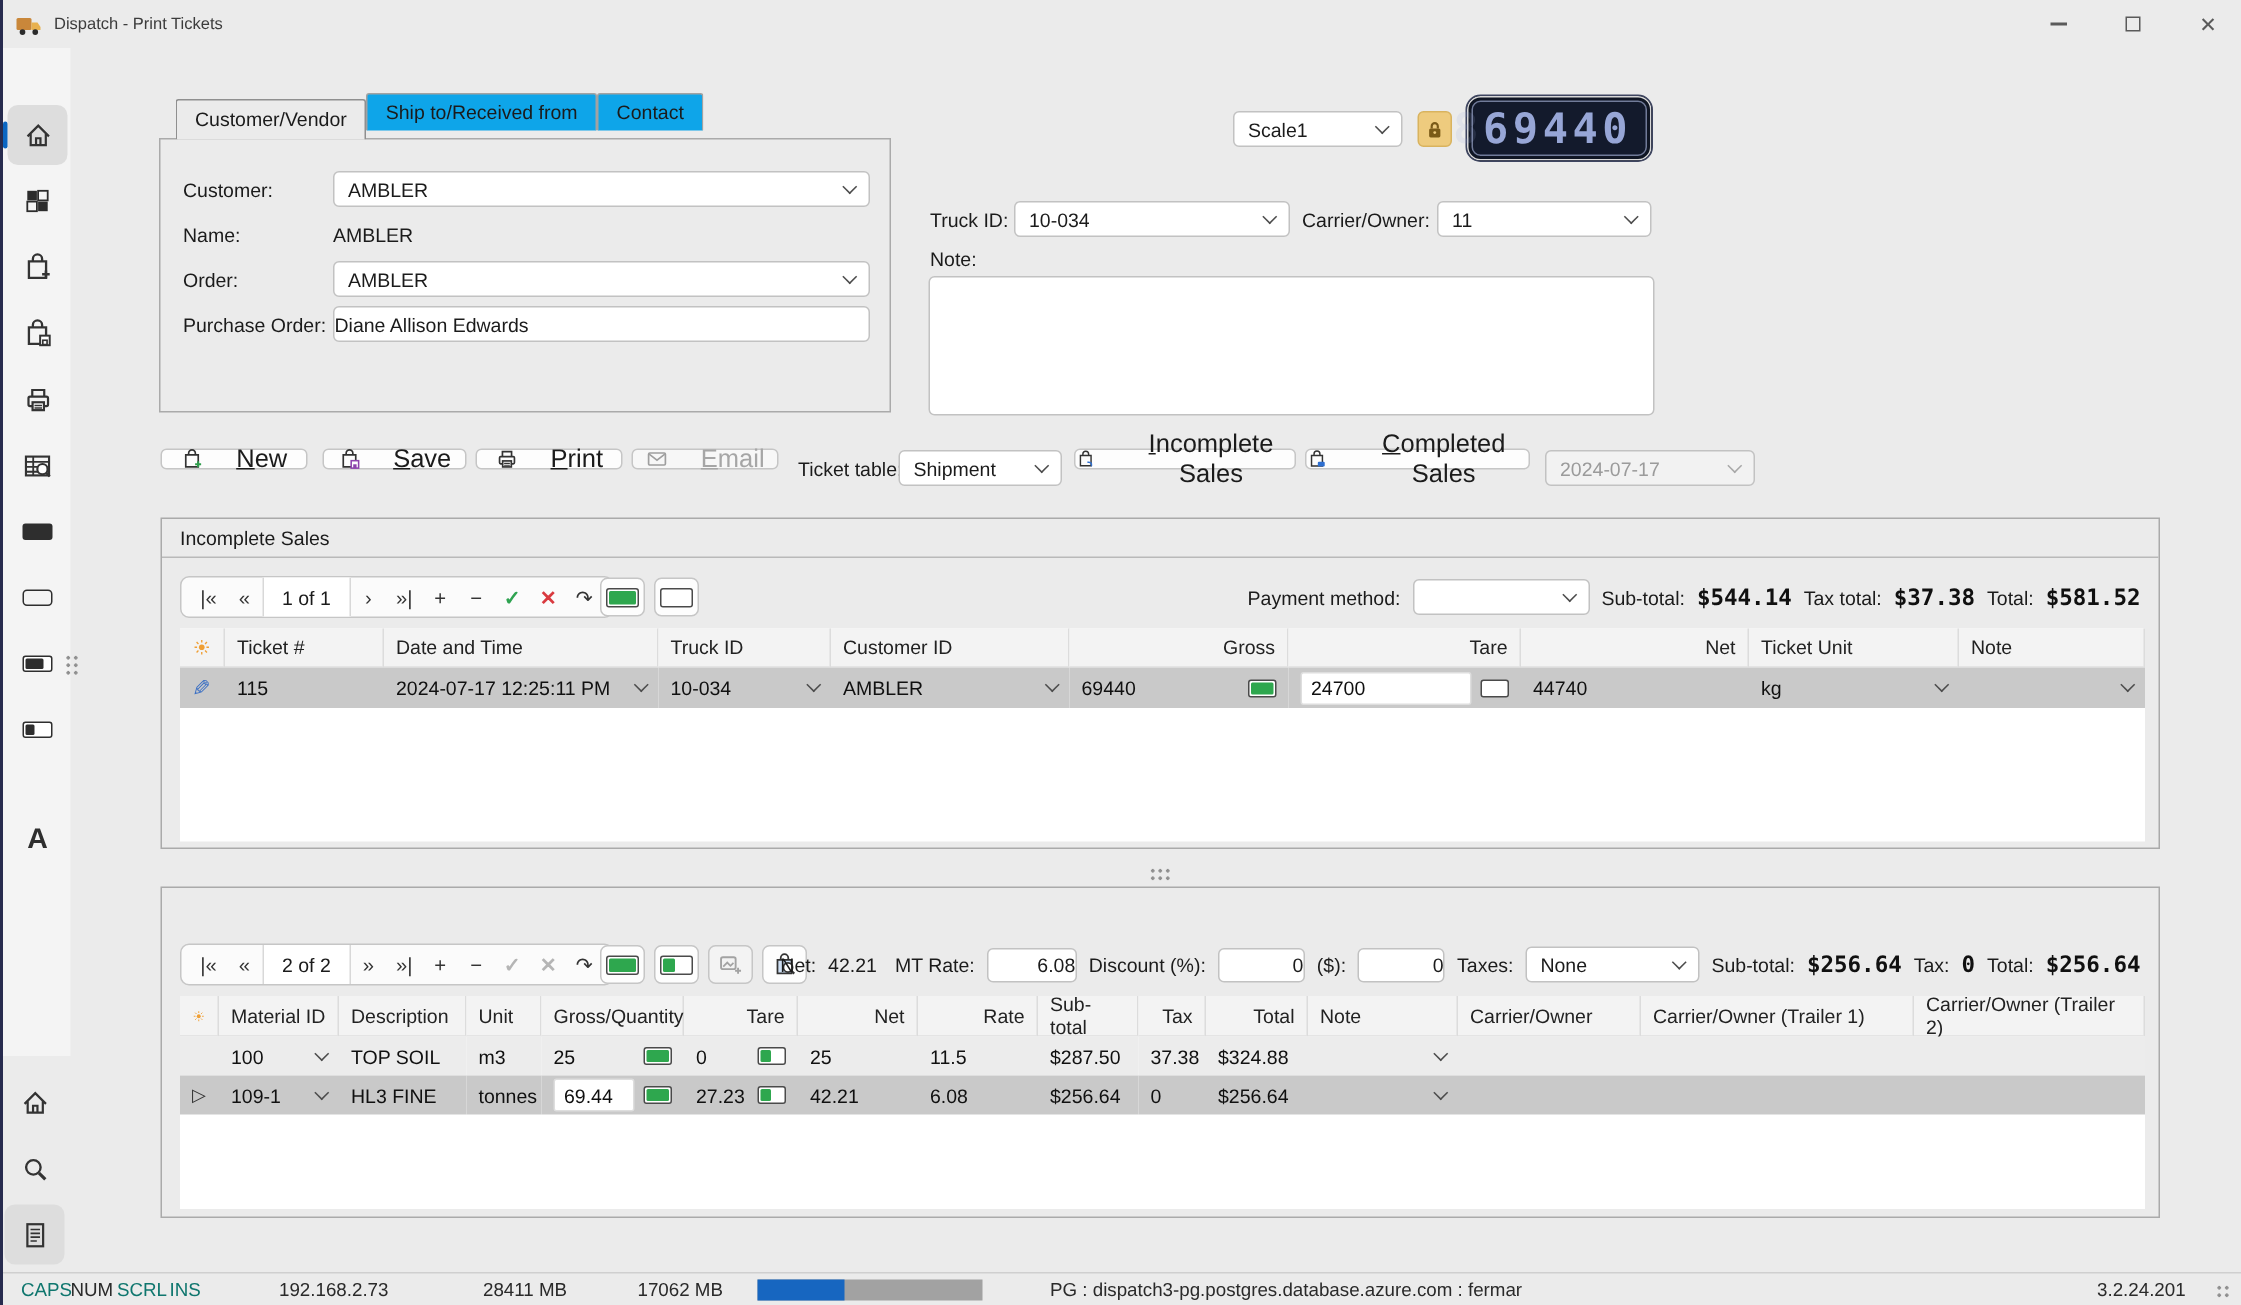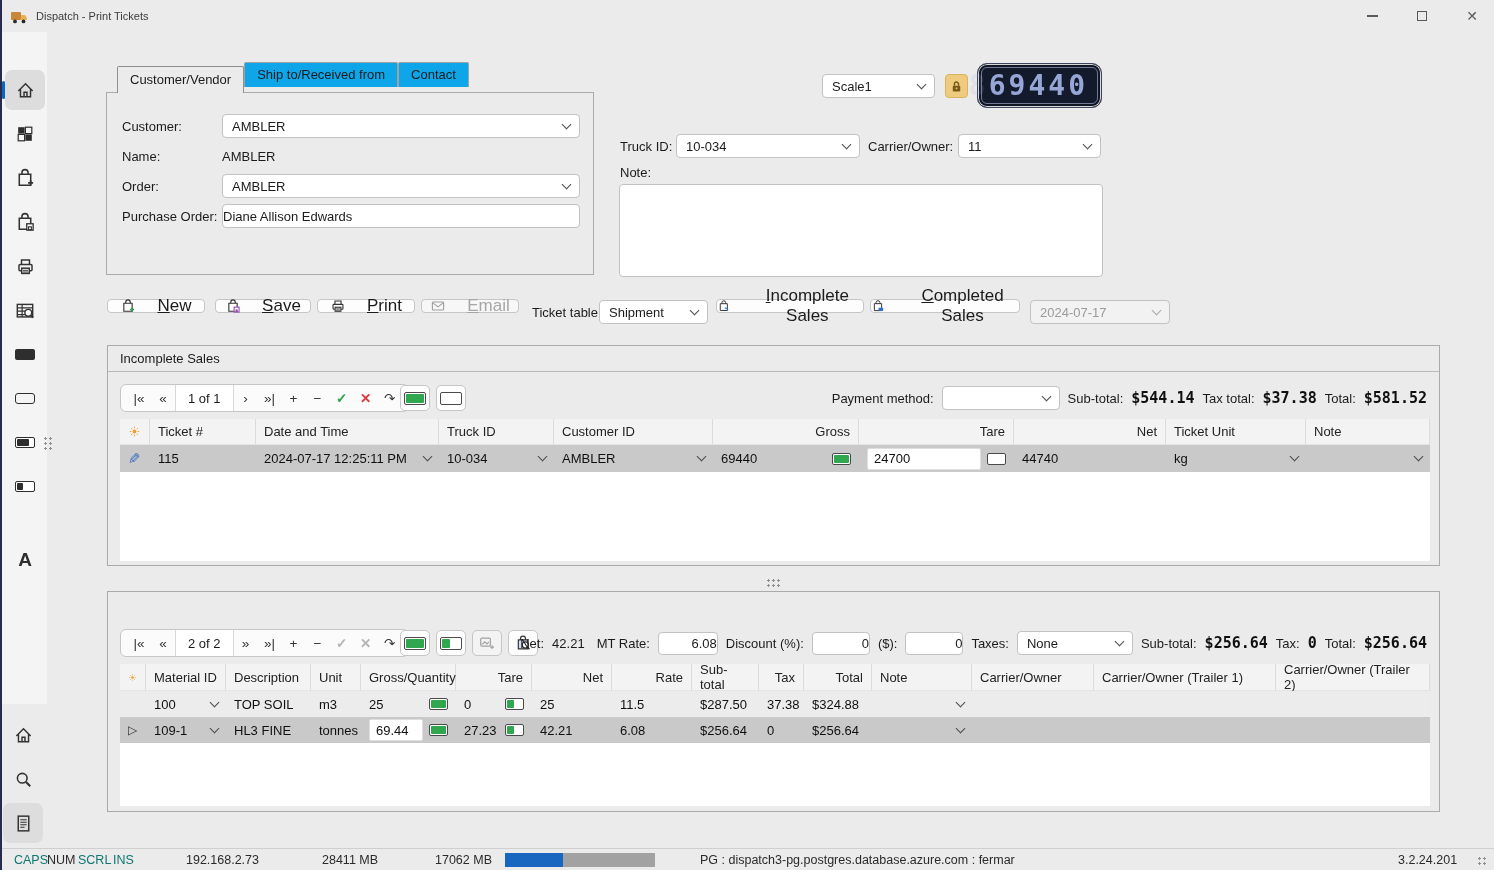--- a/index.html
+++ b/index.html
@@ -605,20 +605,20 @@
   </div>
 </div>
 
 <div class="statusbar">
   <span class="sflag" style="left:14px">CAPS</span>
   <span class="sflag on" style="left:47px">NUM</span>
   <span class="sflag" style="left:78px">SCRL</span>
   <span class="sflag" style="left:113px">INS</span>
   <span class="sitem" style="left:186px">192.168.2.73</span>
   <span class="sitem" style="left:322px">28411 MB</span>
-  <span class="sitem" style="left:435px">17062 MB</span>
+  <span class="sitem" style="left:425px">17062 MB</span>
   <span class="sitem" style="left:700px">PG : dispatch3-pg.postgres.database.azure.com : fermar</span>
   <span class="sitem" style="left:1398px">3.2.24.201</span>
   <span class="grip" style="left:1477px;top:7px;width:10px;height:10px"></span>
 </div>
 <div class="pbar">
   <div class="pfill" style="width:58px"></div>
 </div>
 
 </body></html>

